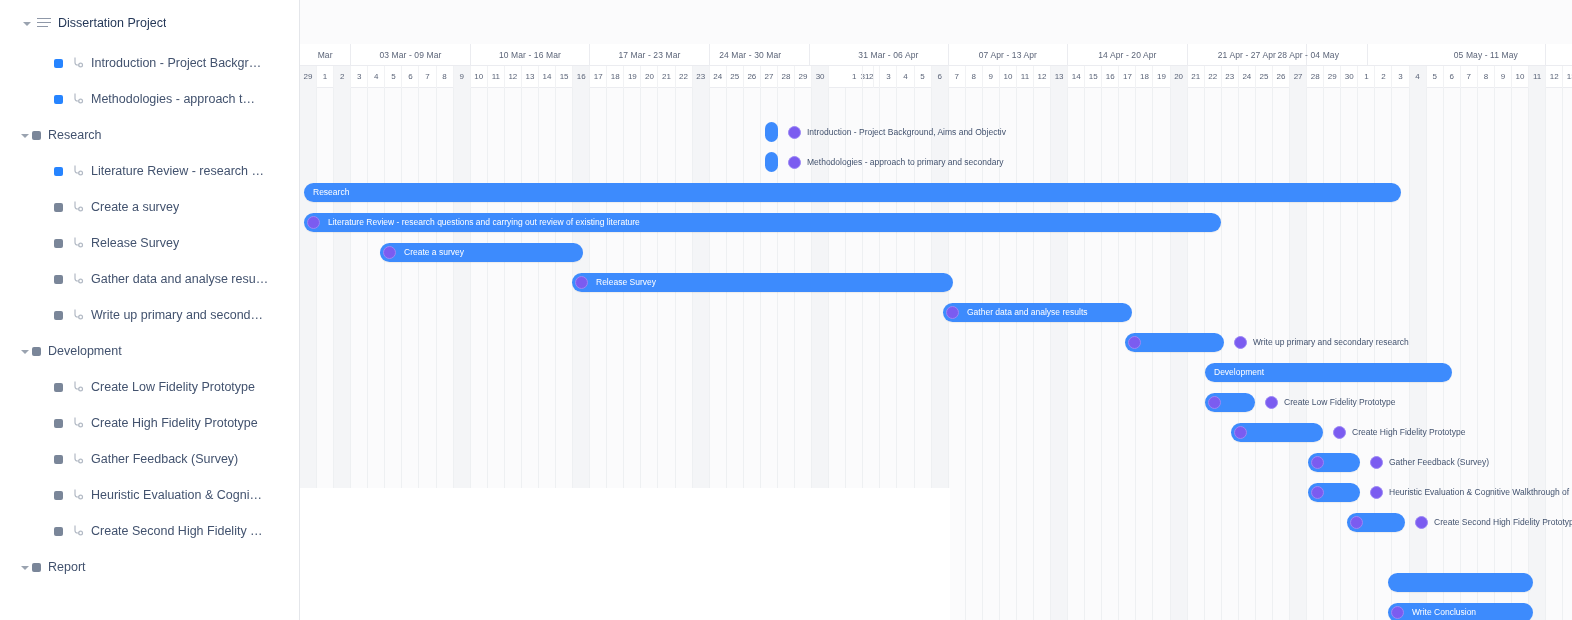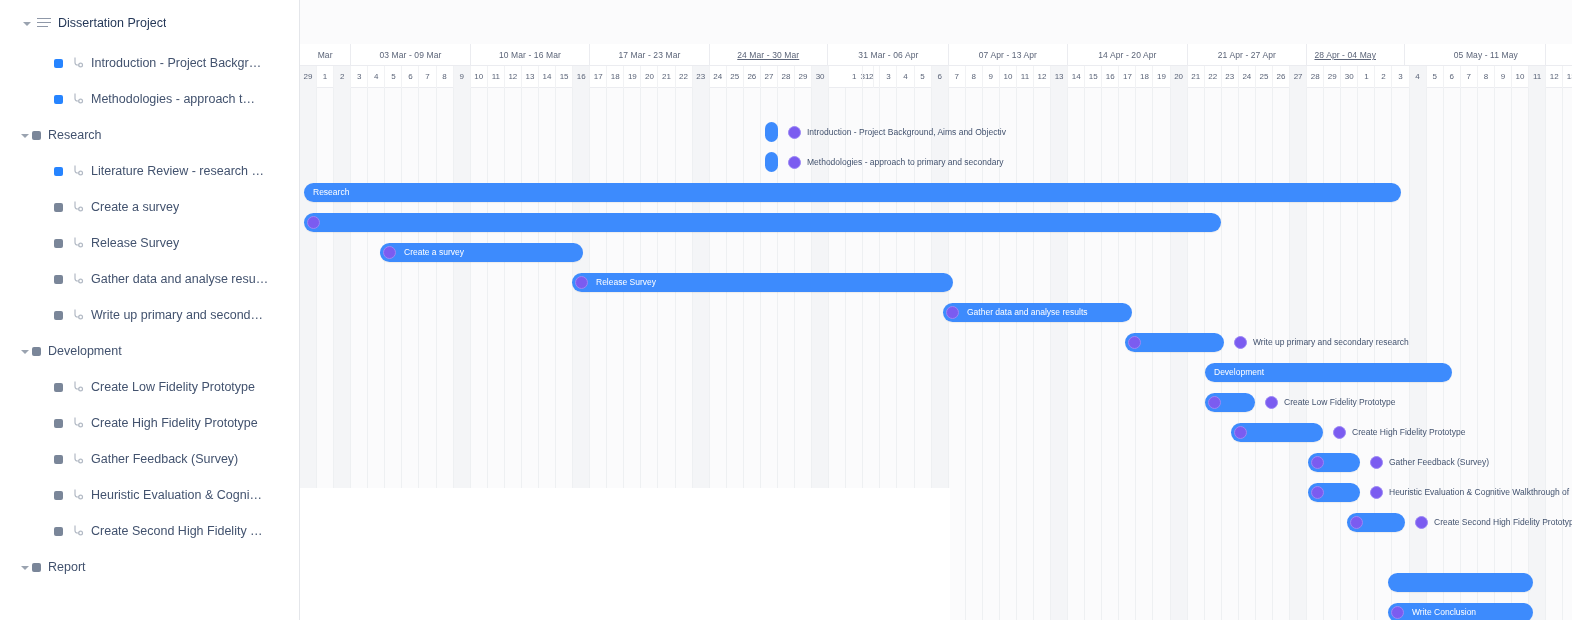--- a/index.html
+++ b/index.html
@@ -236,26 +236,26 @@
       </div>
   </div>
 
   <div id="chart">
     <div id="chart-inner">
       <div class="hdr" id="week-header">
           <div class="wk" style="left: 0px; width: 51.21px;">Mar</div>
           <div class="wk" style="left: 51.21px; width: 119.49px;">03 Mar - 09 Mar</div>
           <div class="wk" style="left: 170.7px; width: 119.49px;">10 Mar - 16 Mar</div>
           <div class="wk" style="left: 290.19px; width: 119.49px;">17 Mar - 23 Mar</div>
-          <div class="wk" style="left: 409px; width: 119.49px; text-decoration: underline;">24 Mar - 30 Mar</div>
+          <div class="wk" style="left: 391px; width: 119.49px;">24 Mar - 30 Mar</div>
           <div class="wk" style="left: 529.17px; width: 119.49px;">31 Mar - 06 Apr</div>
           <div class="wk" style="left: 648.66px; width: 119.49px;">07 Apr - 13 Apr</div>
           <div class="wk" style="left: 768.15px; width: 119.49px;">14 Apr - 20 Apr</div>
           <div class="wk" style="left: 887.64px; width: 119.49px;">21 Apr - 27 Apr</div>
-          <div class="wk" style="left: 986px; width: 119.49px; text-decoration: underline;">28 Apr - 04 May</div>
+          <div class="wk" style="left: 949px; width: 119.49px;">28 Apr - 04 May</div>
           <div class="wk" style="left: 1126.62px; width: 119.49px;">05 May - 11 May</div>
           <div class="wk" style="left: 1246.11px; width: 119.49px;">12 May - 18 May</div>
         </div>
       <div class="hdr2" id="day-header">
           <div class="dy we" style="left: 0px; width: 17.07px;">29</div>
           <div class="dy" style="left: 17.07px; width: 17.07px;">1</div>
           <div class="dy we" style="left: 34.14px; width: 17.07px;">2</div>
           <div class="dy" style="left: 51.21px; width: 17.07px;">3</div>
           <div class="dy" style="left: 68.28px; width: 17.07px;">4</div>
           <div class="dy" style="left: 85.35px; width: 17.07px;">5</div>
@@ -416,20 +416,21 @@
           <div class="tinybar" style="left: 465px; top: 108px;"></div>
           <div class="outlbl" style="left: 488px; top: 109px;">
             <span class="avo"></span>
             <span class="txt">Methodologies - approach to primary and secondary</span>
           </div>
           <div class="bar sum" style="left: 4px; top: 139px; width: 1097px;">
             <span class="inlbl">Research</span>
           </div>
           <div class="bar" style="left: 4px; top: 169px; width: 917px;">
             <div class="av"></div>
+            <span class="inlbl withav">Literature Review - research questions and carrying out review of existing literature</span>
           </div>
           <div class="bar" style="left: 80px; top: 199px; width: 203px;">
             <div class="av"></div>
             <span class="inlbl withav">Create a survey</span>
           </div>
           <div class="bar" style="left: 272px; top: 229px; width: 381px;">
             <div class="av"></div>
             <span class="inlbl withav">Release Survey</span>
           </div>
           <div class="bar" style="left: 643px; top: 259px; width: 189px;">

